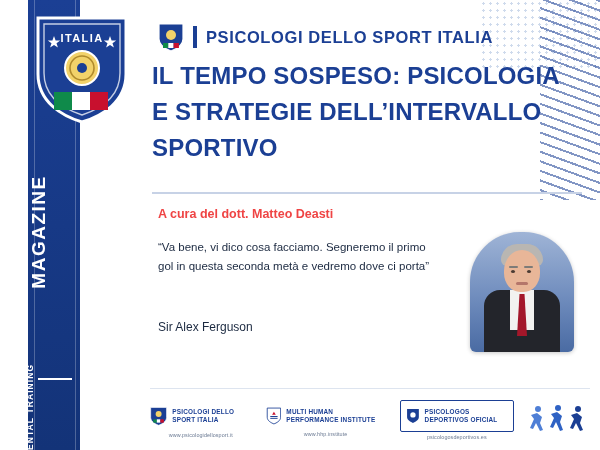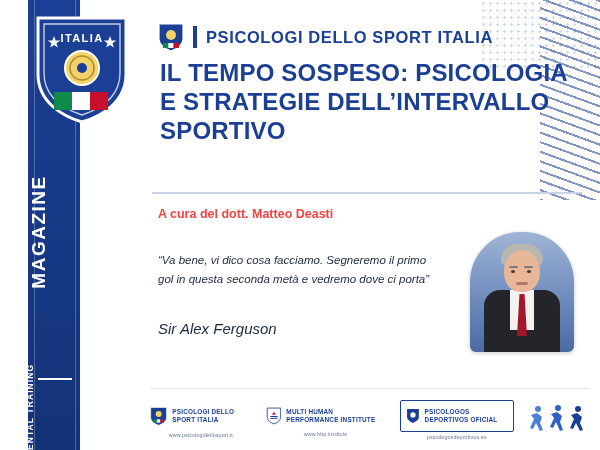--- a/index.html
+++ b/index.html
@@ -125,27 +125,27 @@
   .header-text {
     color: #1b3f94;
     font-size: 16.5px;
     font-weight: bold;
     letter-spacing: .6px;
   }
 
   
   .title {
     position: absolute;
-    left: 160px;
+    left: 152px;
     top: 58px;
     width: 420px;
     color: #1b3f94;
     font-size: 24px;
     font-weight: bold;
-    line-height: 29px;
+    line-height: 36px;
     letter-spacing: .2px;
   }
 
   .divider {
     position: absolute;
     left: 152px;
     top: 192px;
     width: 430px;
     height: 2px;
     background: #c7d2e6;
@@ -160,31 +160,28 @@
     font-weight: bold;
   }
 
   .quote {
     position: absolute;
     left: 158px;
     top: 238px;
     width: 280px;
     color: #1b2940;
     font-size: 11.5px;
-    font-style: italic;
     line-height: 19px;
-    margin-top: 13px;
   }
   .quote-author {
     position: absolute;
     left: 158px;
     top: 320px;
     color: #1b2940;
-    font-size: 15px;
-    font-style: italic;
+    font-size: 12px;
   }
 
   
   .portrait-wrap {
     position: absolute;
     left: 470px;
     top: 232px;
     width: 104px;
     height: 120px;
     border-radius: 50px 50px 6px 6px;

